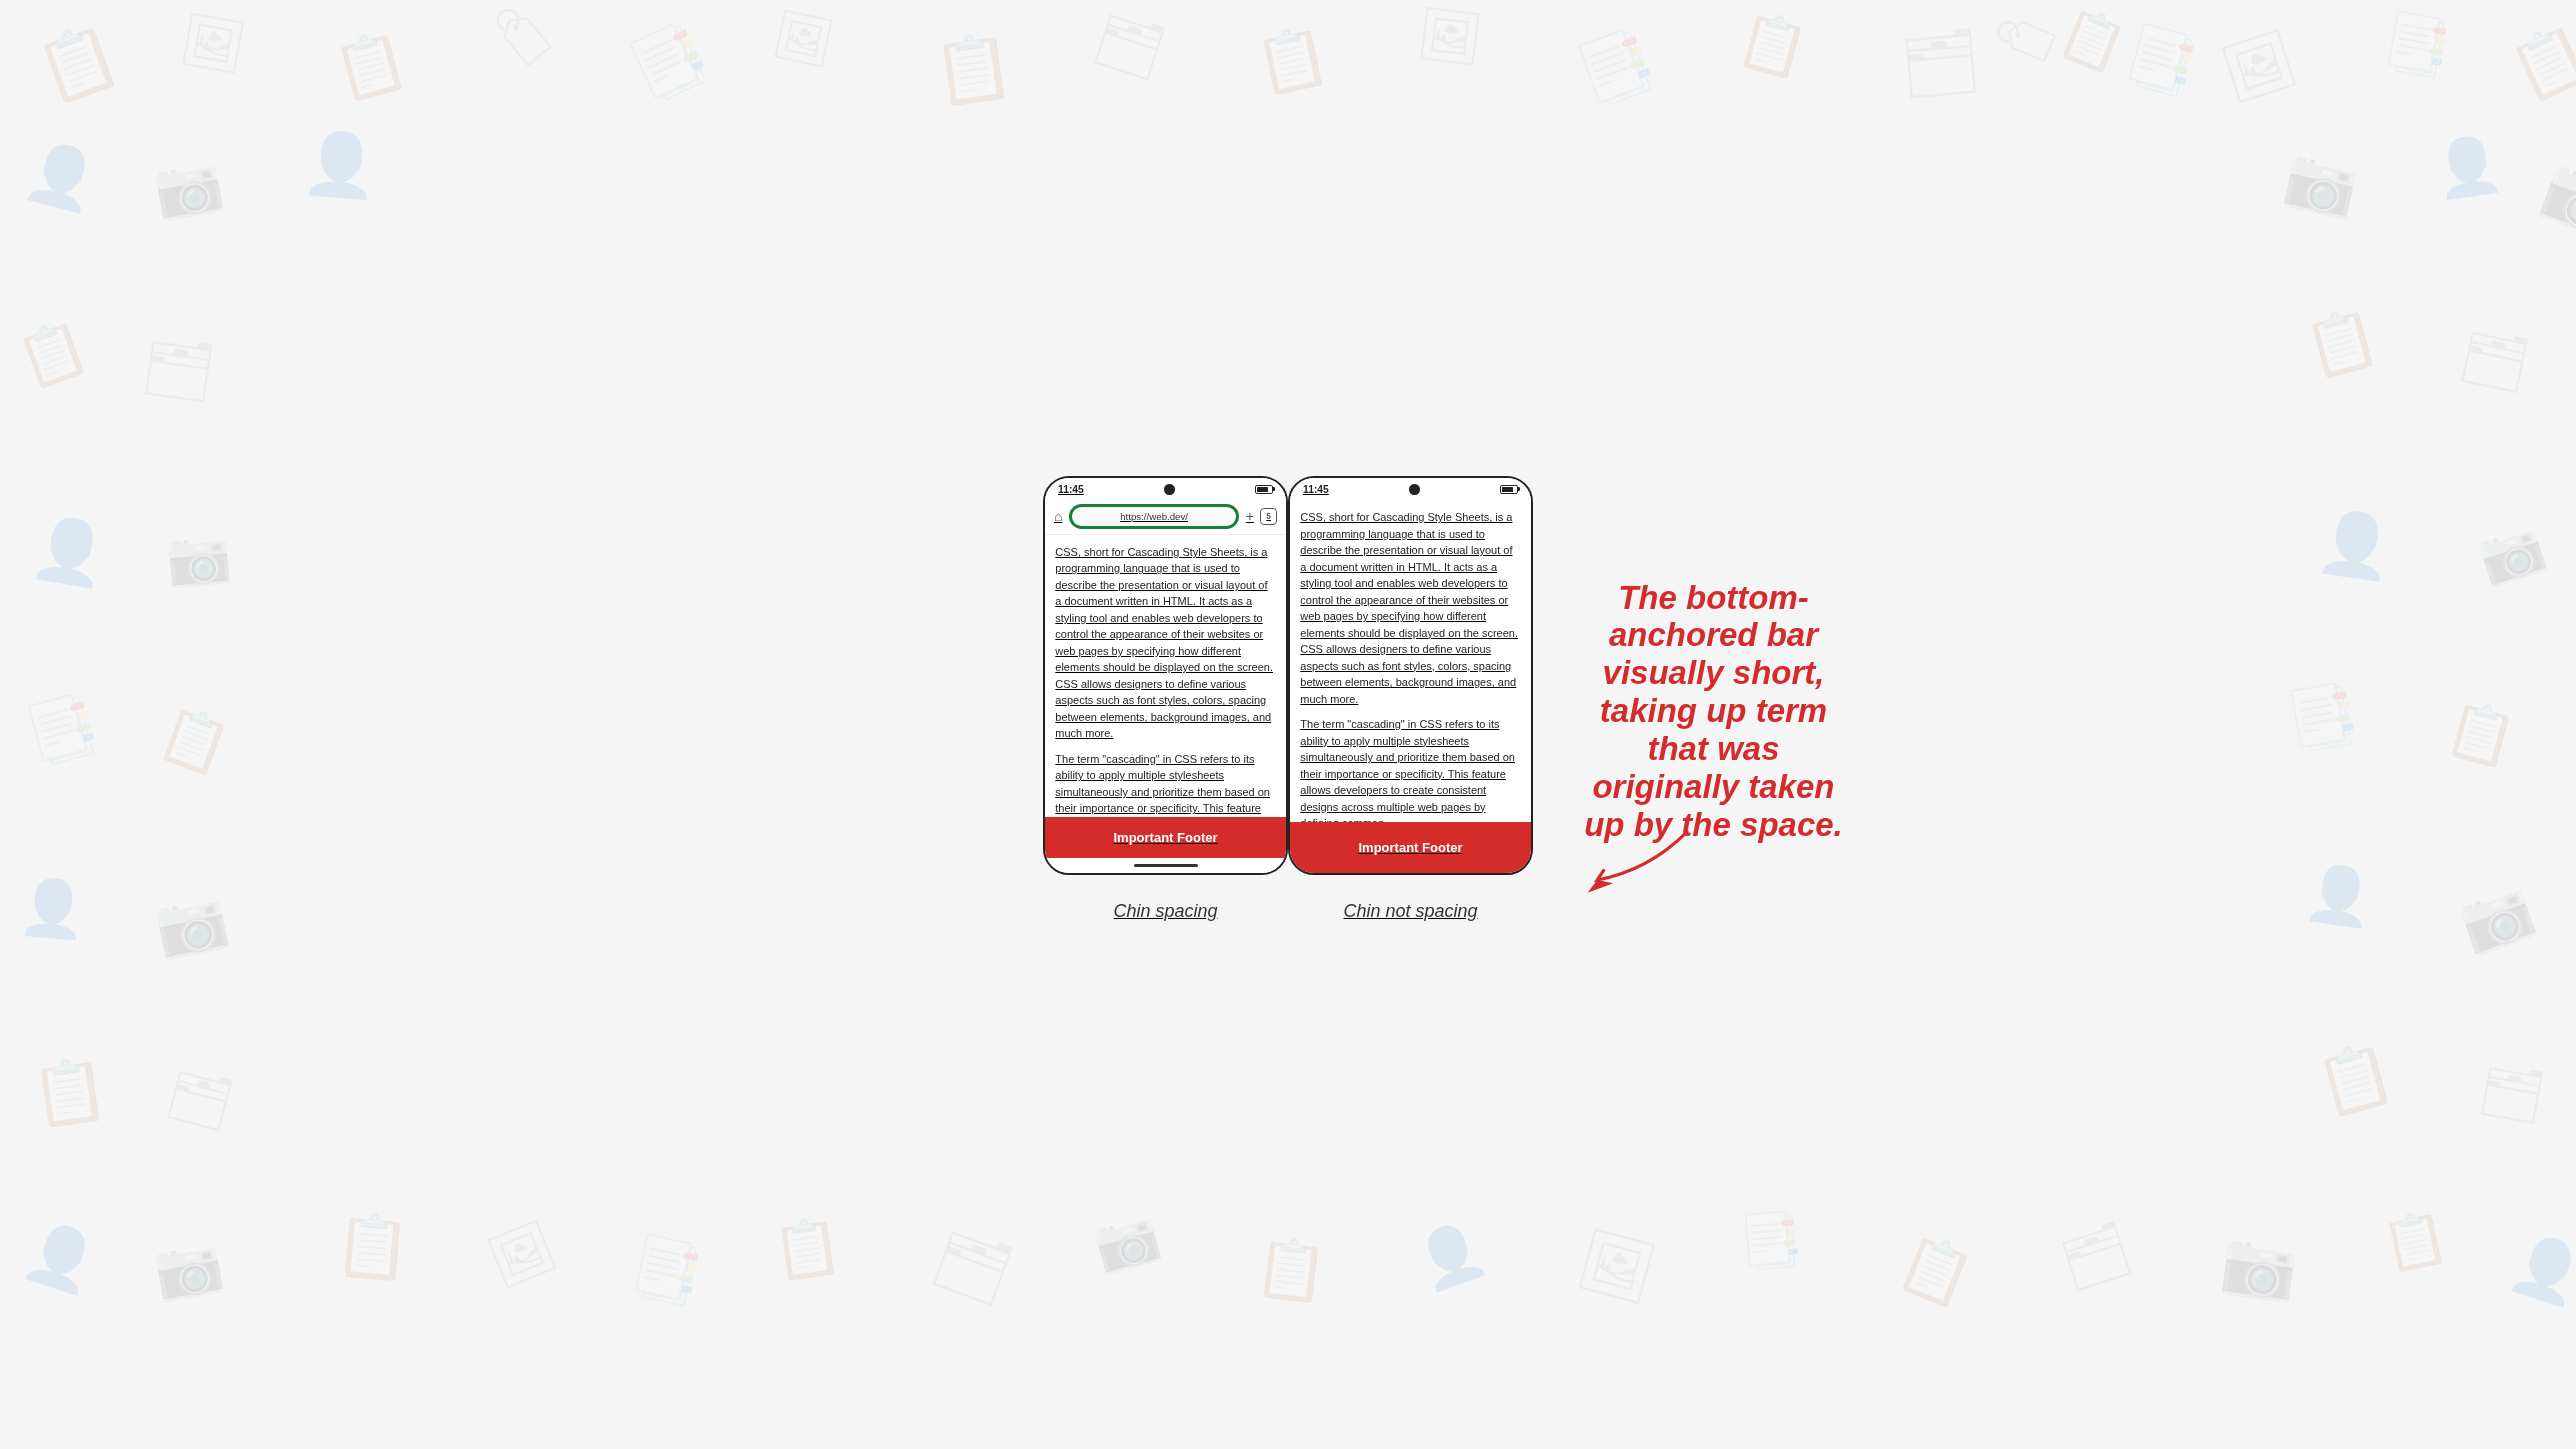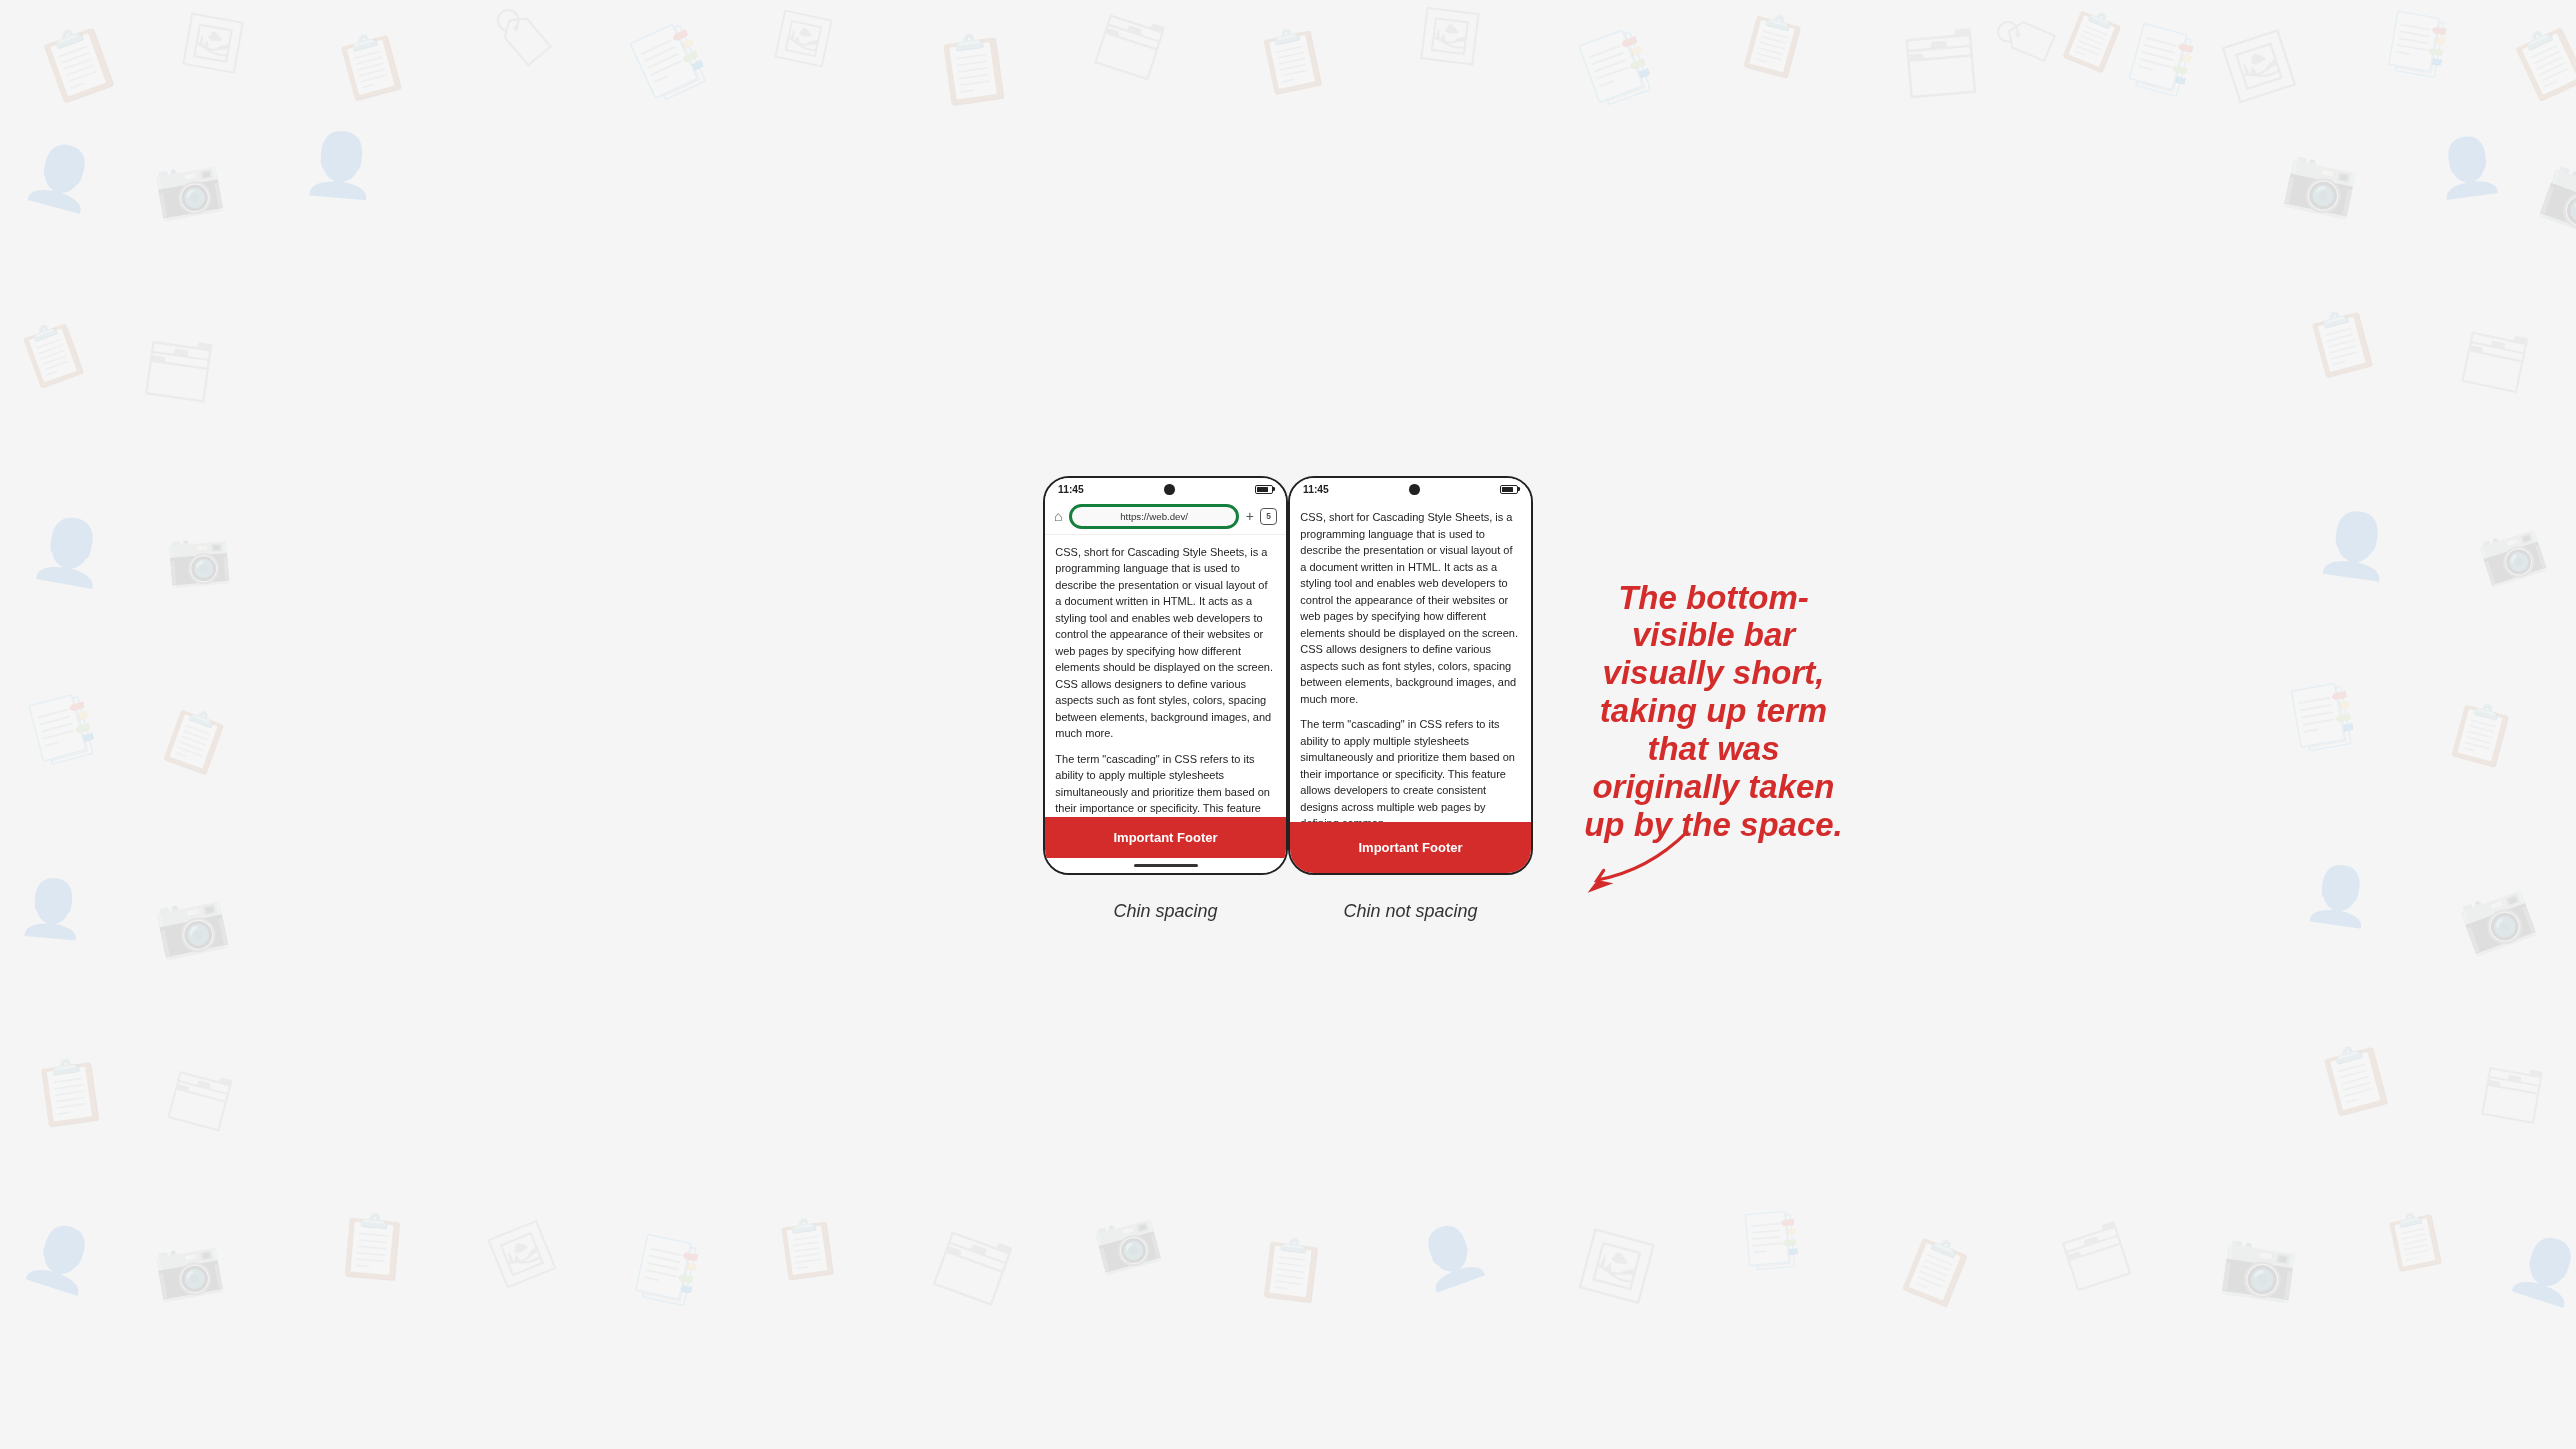--- a/index.html
+++ b/index.html
@@ -29,20 +29,21 @@
       align-items: center;
       justify-content: center;
       z-index: 1;
     }
 
     .phones-container {
       display: flex;
       align-items: center;
       position: relative;
       margin-top: -52px;
+      text-decoration: underline;
     }
 
     
     .phone-wrapper {
       display: flex;
       flex-direction: column;
       align-items: center;
       gap: 26px;
     }
 
@@ -386,21 +387,21 @@
         </div>
 
         <div class="phone-footer" style="padding: 18px 13px;">Important Footer</div>
       </div>
 
       <div class="phone-caption">Chin not spacing</div>
 
       <div class="annotation">
         <div class="annotation-text">
           <span>The bottom-</span><br>
-          <span>visible bar</span><br>
+          <span>anchored bar</span><br>
           <span>visually short,</span><br>
           <span>taking up term</span><br>
           <span>that was</span><br>
           <span>originally taken</span><br>
           <span>up by the space.</span>
         </div>
 
         <div class="arrow-container">
           <svg width="193" height="77" viewBox="0 0 300 120">
             <path d="M 260 20 Q 200 80 120 95 L 130 80" fill="none" stroke="#d42b2b" stroke-width="5" stroke-linecap="round"></path>

